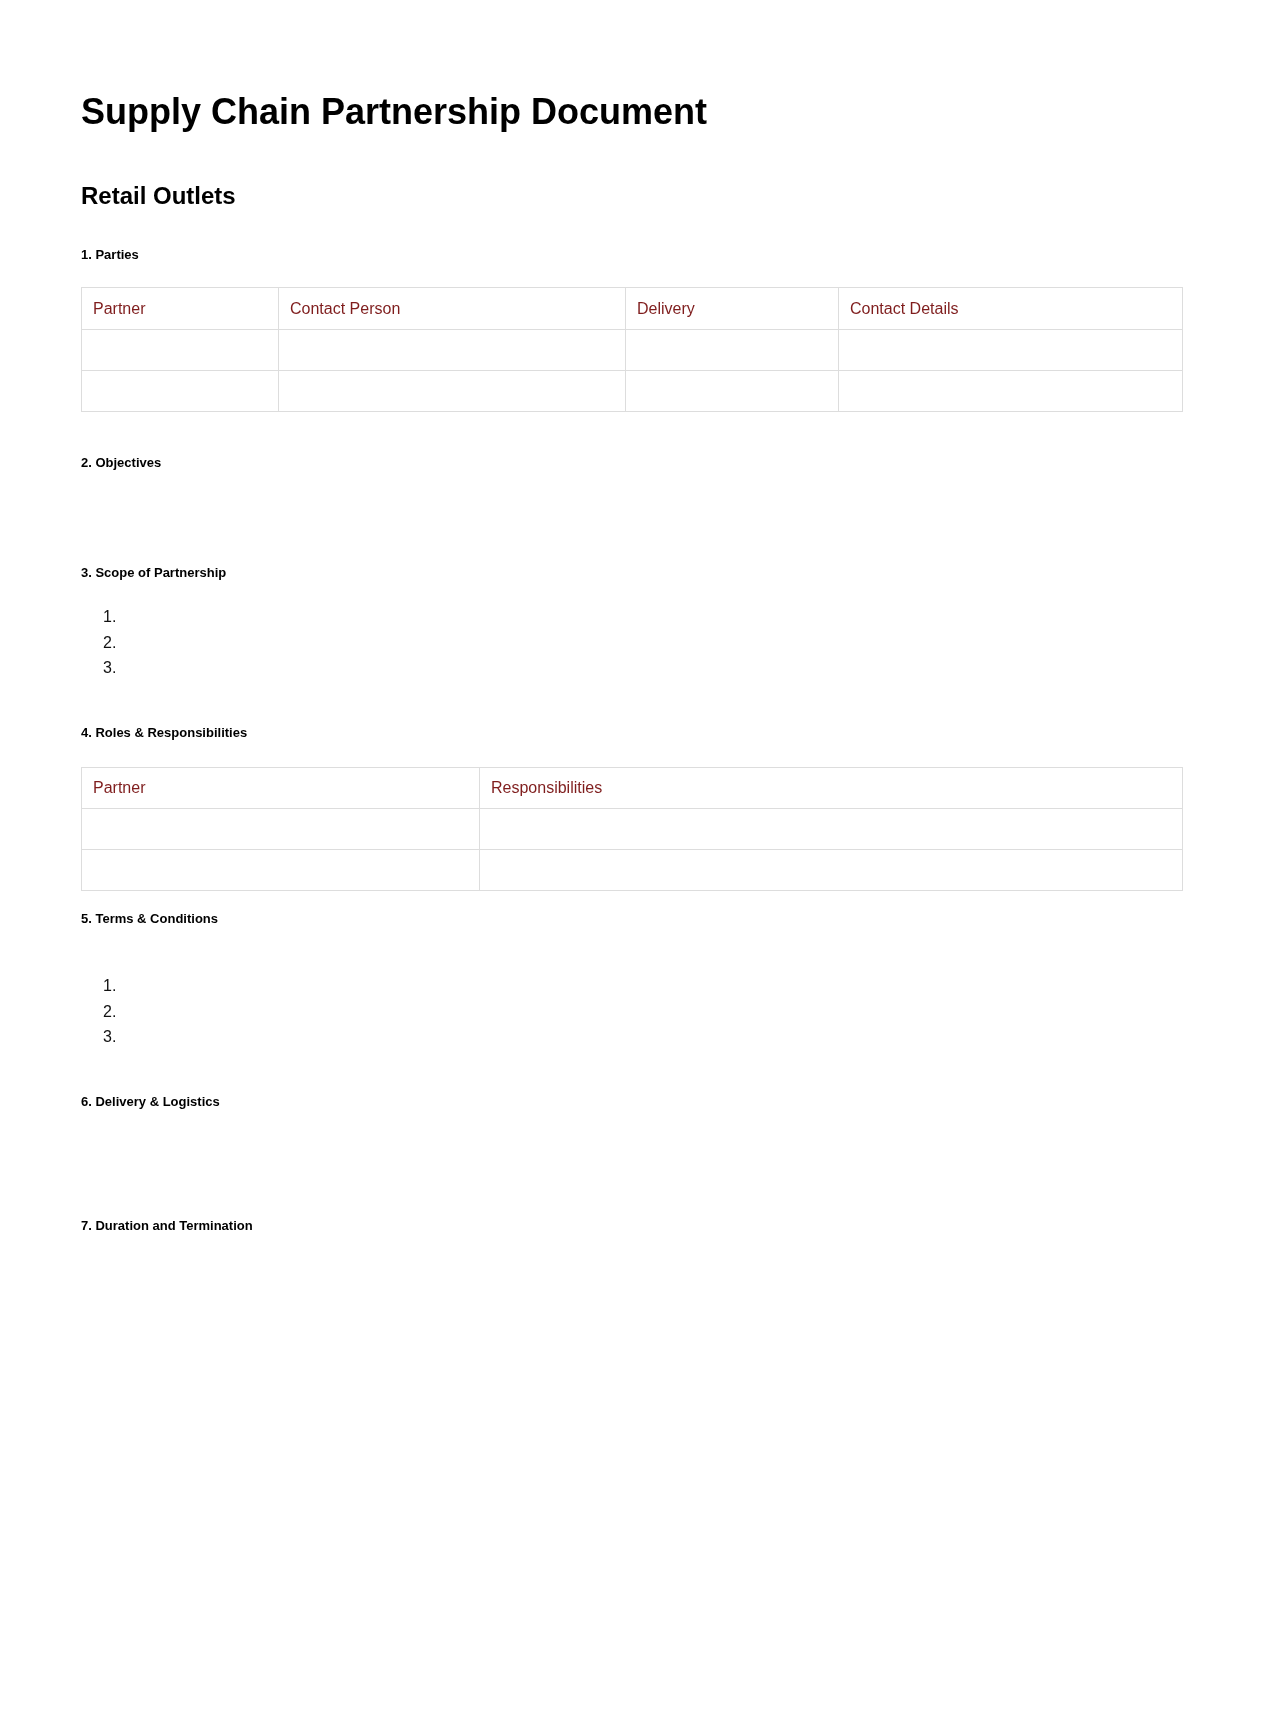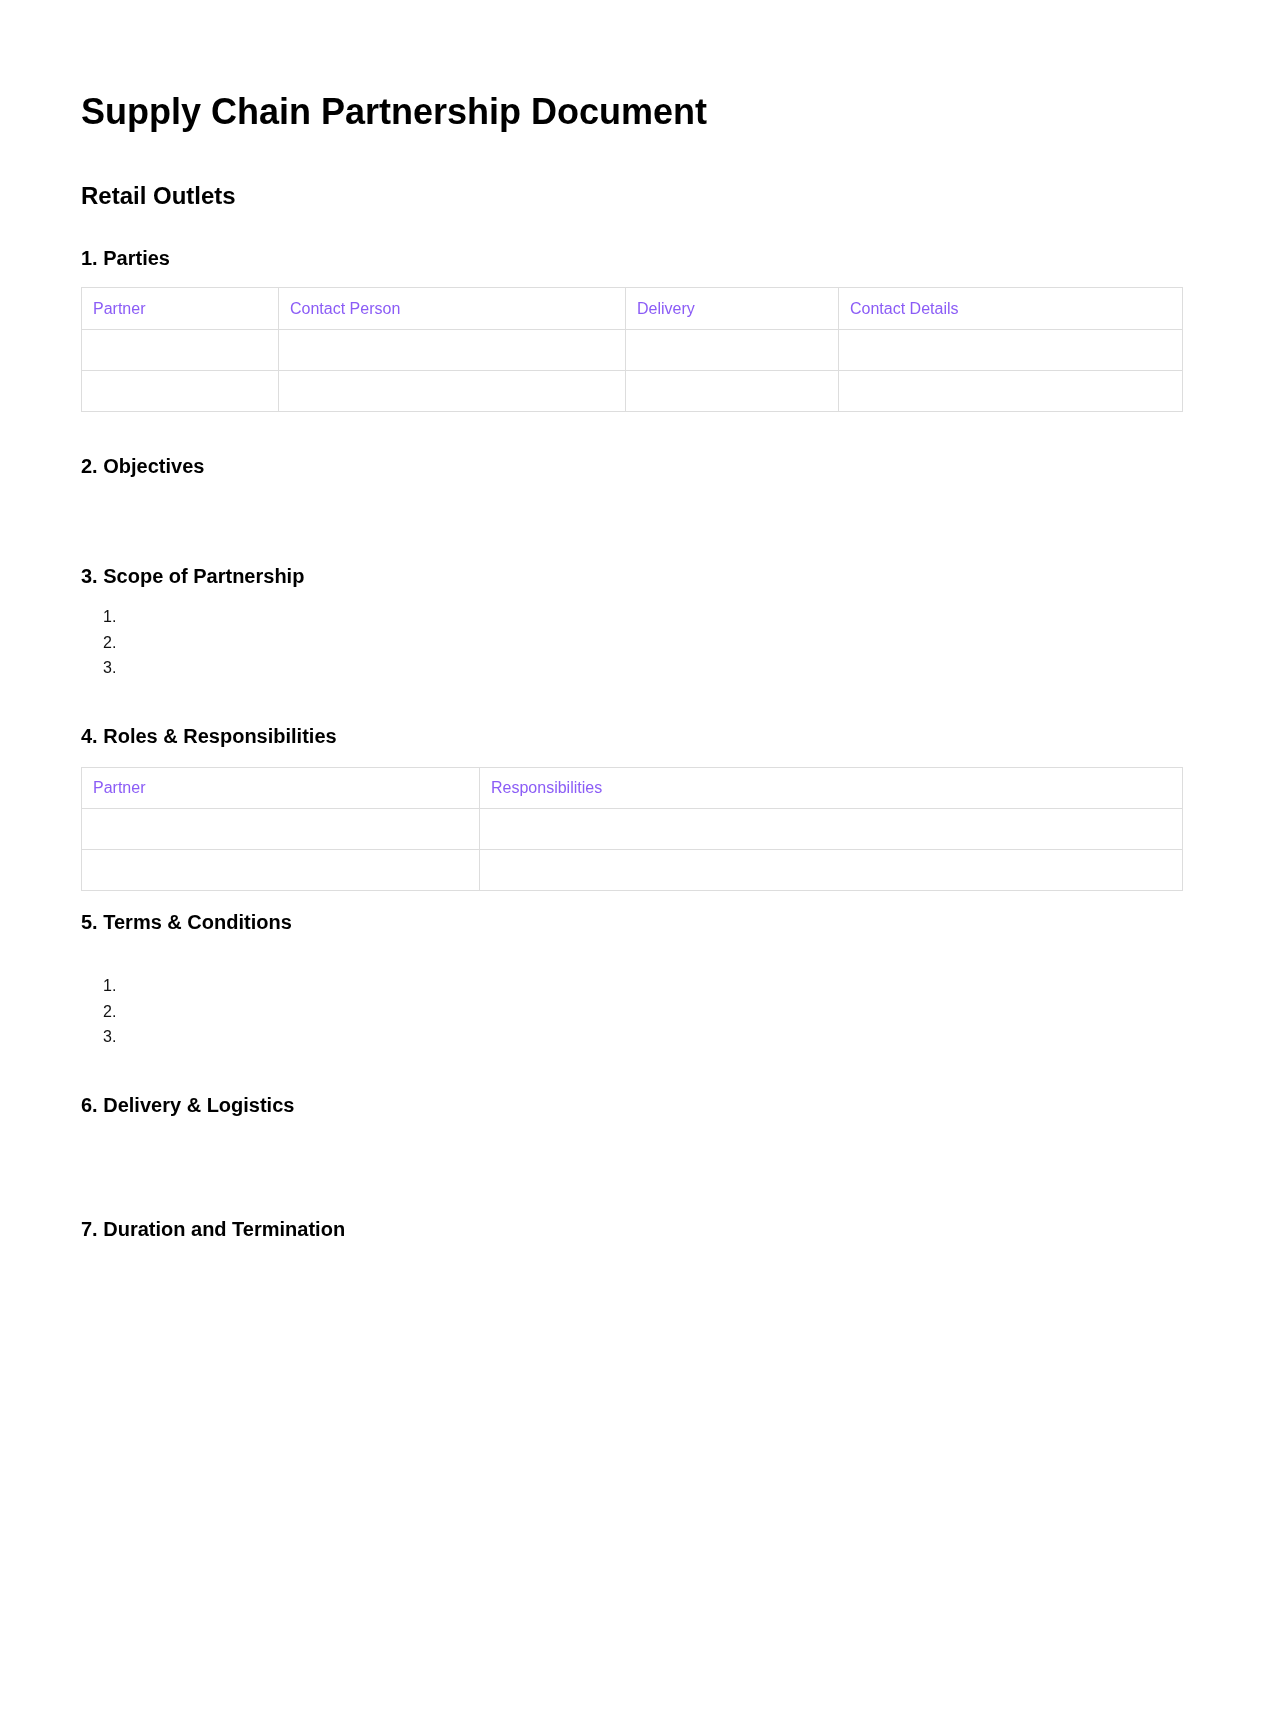--- a/index.html
+++ b/index.html
@@ -28,21 +28,21 @@
     font-weight: bold;
   }
   .subtitle {
     left: 81px;
     top: 184px;
     font-size: 24px;
     font-weight: bold;
   }
   .section-heading {
     left: 81px;
-    font-size: 20px;
+    font-size: 13px;
     font-weight: bold;
   }
   .list-num {
     left: 103px;
     font-size: 16px;
     color: #111111;
   }
   table.grid {
     position: absolute;
     left: 81px;
@@ -51,21 +51,21 @@
     table-layout: fixed;
     font-family: "Liberation Sans", sans-serif;
     font-size: 16px;
   }
   table.grid td {
     border: 1px solid #dddddd;
     height: 40px;
     padding: 0 0 0 11px;
     box-sizing: border-box;
     vertical-align: middle;
-    color: #8b5cf6;
+    color: #7f1d1d;
     line-height: 1;
   }
   #parties-table { top: 287px; }
   #roles-table { top: 767px; }
 </style>
 </head>
 <body>
 
 <h1 class="abs doc-title">Supply Chain Partnership Document</h1>
 <h2 class="abs subtitle">Retail Outlets</h2>

